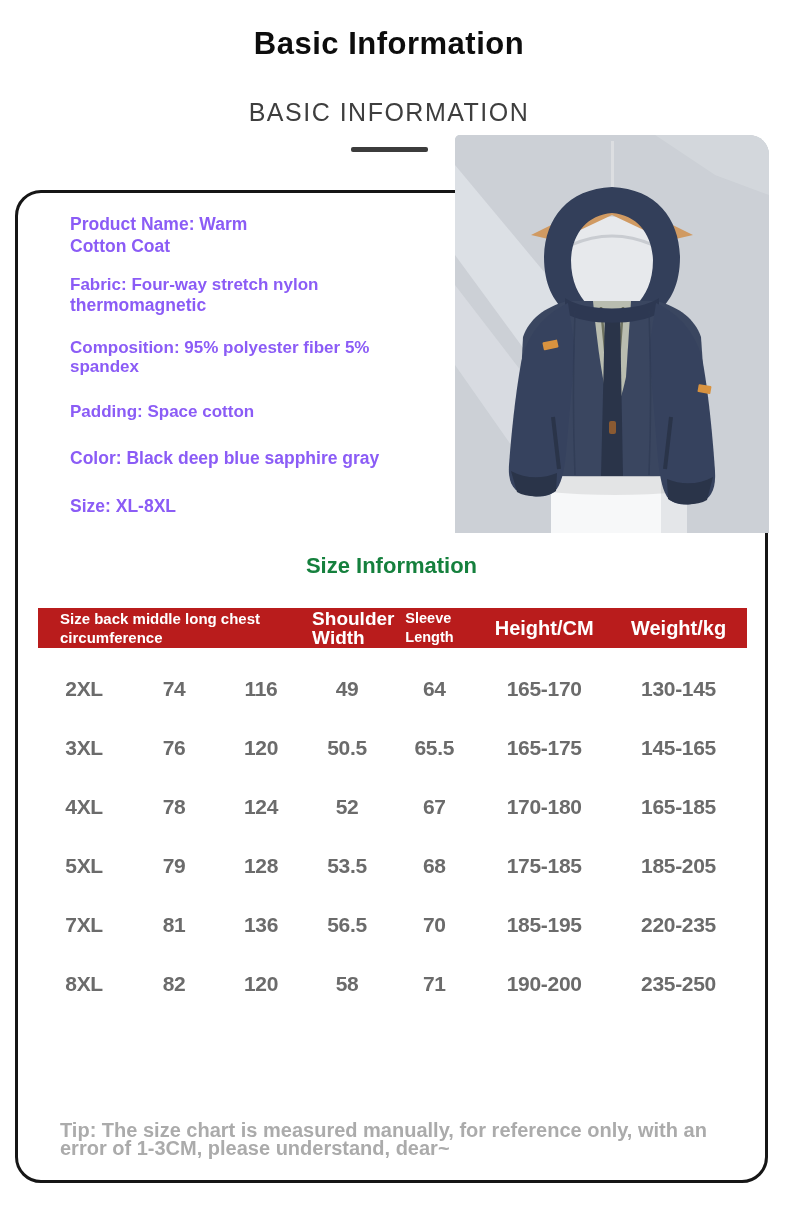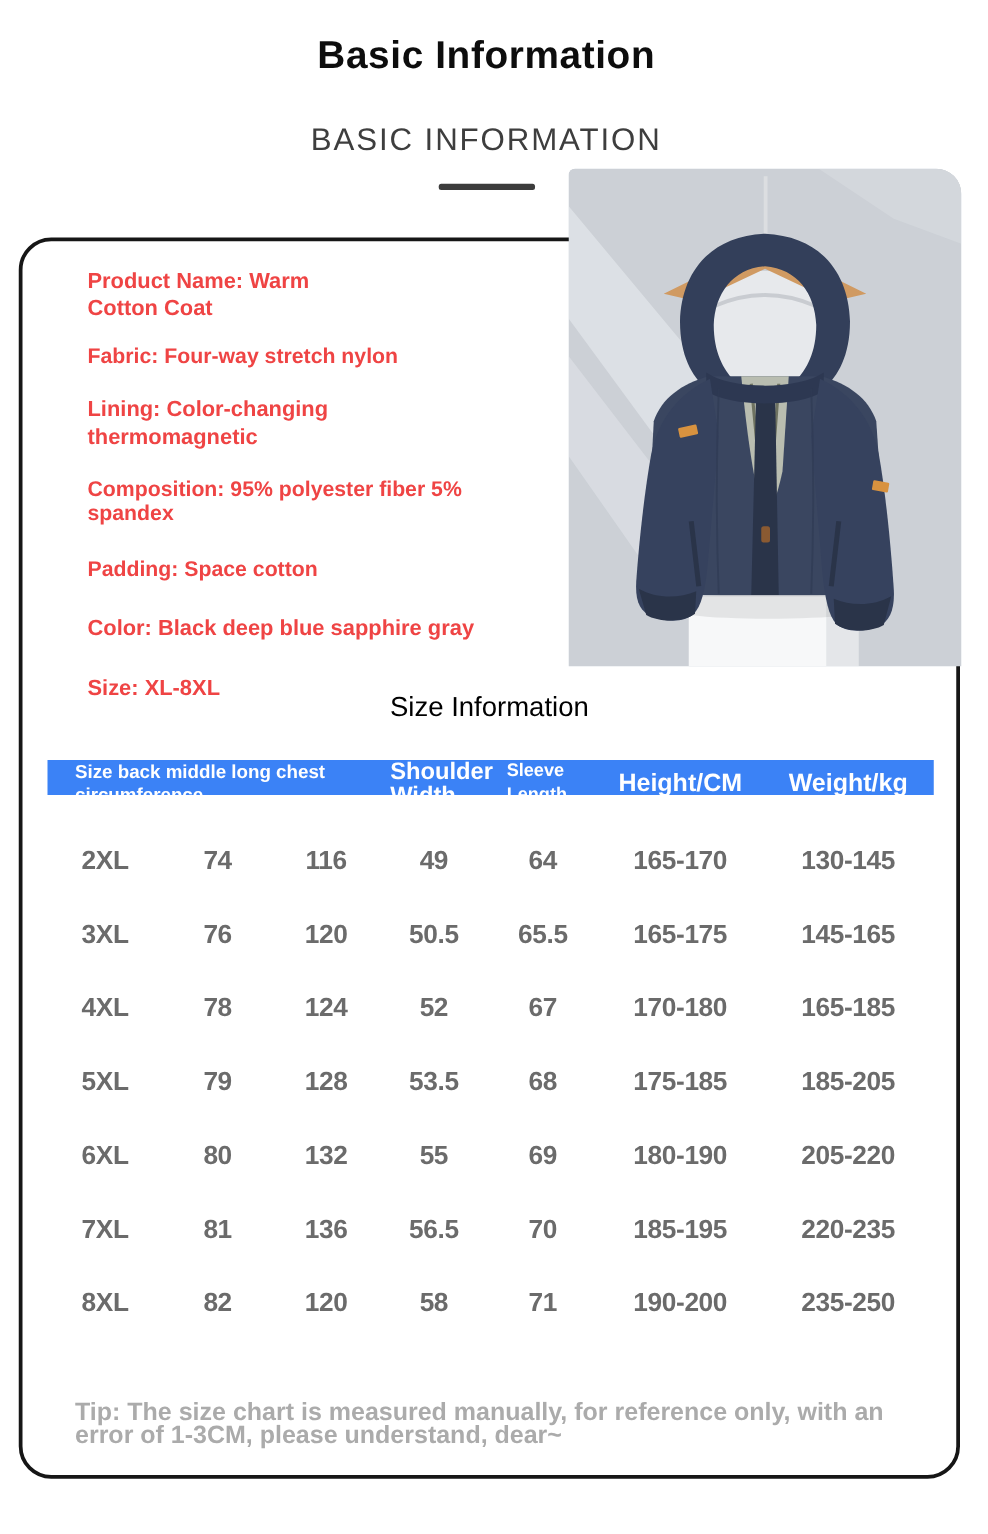--- a/index.html
+++ b/index.html
@@ -12,32 +12,32 @@
   
   .hdr{position:absolute;left:0;top:0;width:778px;text-align:center;}
   .title{margin:26px 0 0 0;font-size:31px;font-weight:700;color:#0d0d0d;letter-spacing:.5px;}
   .subtitle{margin:36px 0 0 0;font-size:25px;font-weight:400;color:#3e3e3e;letter-spacing:1.5px;}
   .underline{margin:20px auto 0 auto;width:77px;height:5px;background:#3c3c3c;border-radius:2px;}
   
   .info-box{
     position:absolute;left:15px;top:190px;width:747px;height:987px;
     border:3px solid #161616;border-radius:26px;background:#ffffff;z-index:1;
   }
-  .info-lines{position:absolute;left:52px;top:20px;width:340px;color:#ef4444;}
+  .info-lines{position:absolute;left:52px;top:20px;width:340px;color:#8b5cf6;}
   .info-lines p{margin:0;font-weight:700;}
   .ln-big{font-size:17.5px;line-height:22px;}
   .ln-small{font-size:17px;line-height:19px;}
   .mt-a{margin-top:18px !important;}
   .mt-b{margin-top:22px !important;}
   .mt-c{margin-top:26px !important;}
   
   .size-title{position:absolute;left:0;top:360px;width:100%;margin:0;text-align:center;
-    font-size:22px;font-weight:400;color:#000000;}
+    font-size:22px;font-weight:700;color:#15803d;}
   .thead{
-    position:absolute;left:20px;top:415px;width:709px;height:28px;background:#3b82f6;color:#ffffff;
+    position:absolute;left:20px;top:415px;width:709px;height:40px;background:#b91c1c;color:#ffffff;
     display:grid;grid-template-columns:37.5% 12.2% 12.4% 18.6% 19.3%;align-items:center;
   }
   .hcell{display:flex;align-items:center;justify-content:center;}
   .hcell span{display:block;text-align:left;font-weight:700;}
   .h0{justify-content:flex-start;padding-left:22px;}
   .h0 span{font-size:15px;line-height:19px;max-width:215px;}
   .h1 span{font-size:19px;line-height:19px;max-width:70px;}
   .h2 span{font-size:14.5px;line-height:19px;max-width:58px;}
   .h3 span,.h4 span{font-size:20px;text-align:center;}
   .tbody{position:absolute;left:20px;top:466px;width:709px;}
@@ -67,21 +67,20 @@
     <div class="subtitle">BASIC INFORMATION</div>
     <div class="underline"></div>
   </div>
 
   <div class="info-box">
 
     <div class="info-lines">
       <p class="ln-big">Product Name: Warm</p>
       <p class="ln-big">Cotton Coat</p>
       <p class="ln-small mt-a">Fabric: Four-way stretch nylon</p>
-      <p class="ln-big mt-b">Lining: Color-changing</p>
       <p class="ln-big">thermomagnetic</p>
       <p class="ln-small mt-b">Composition: 95% polyester fiber 5% spandex</p>
       <p class="ln-small mt-c">Padding: Space cotton</p>
       <p class="ln-big mt-c">Color: Black deep blue sapphire gray</p>
       <p class="ln-big mt-c">Size: XL-8XL</p>
     </div>
 
     <h2 class="size-title">Size Information</h2>
 
     <div class="thead">
@@ -133,29 +132,20 @@
         <div class="trow">
           <div class="tcell c0">5XL</div>
           <div class="tcell c1">79</div>
           <div class="tcell c2">128</div>
           <div class="tcell c3">53.5</div>
           <div class="tcell c4">68</div>
           <div class="tcell c5">175-185</div>
           <div class="tcell c6">185-205</div>
         </div>
         <div class="trow">
-          <div class="tcell c0">6XL</div>
-          <div class="tcell c1">80</div>
-          <div class="tcell c2">132</div>
-          <div class="tcell c3">55</div>
-          <div class="tcell c4">69</div>
-          <div class="tcell c5">180-190</div>
-          <div class="tcell c6">205-220</div>
-        </div>
-        <div class="trow">
           <div class="tcell c0">7XL</div>
           <div class="tcell c1">81</div>
           <div class="tcell c2">136</div>
           <div class="tcell c3">56.5</div>
           <div class="tcell c4">70</div>
           <div class="tcell c5">185-195</div>
           <div class="tcell c6">220-235</div>
         </div>
         <div class="trow">
           <div class="tcell c0">8XL</div>

